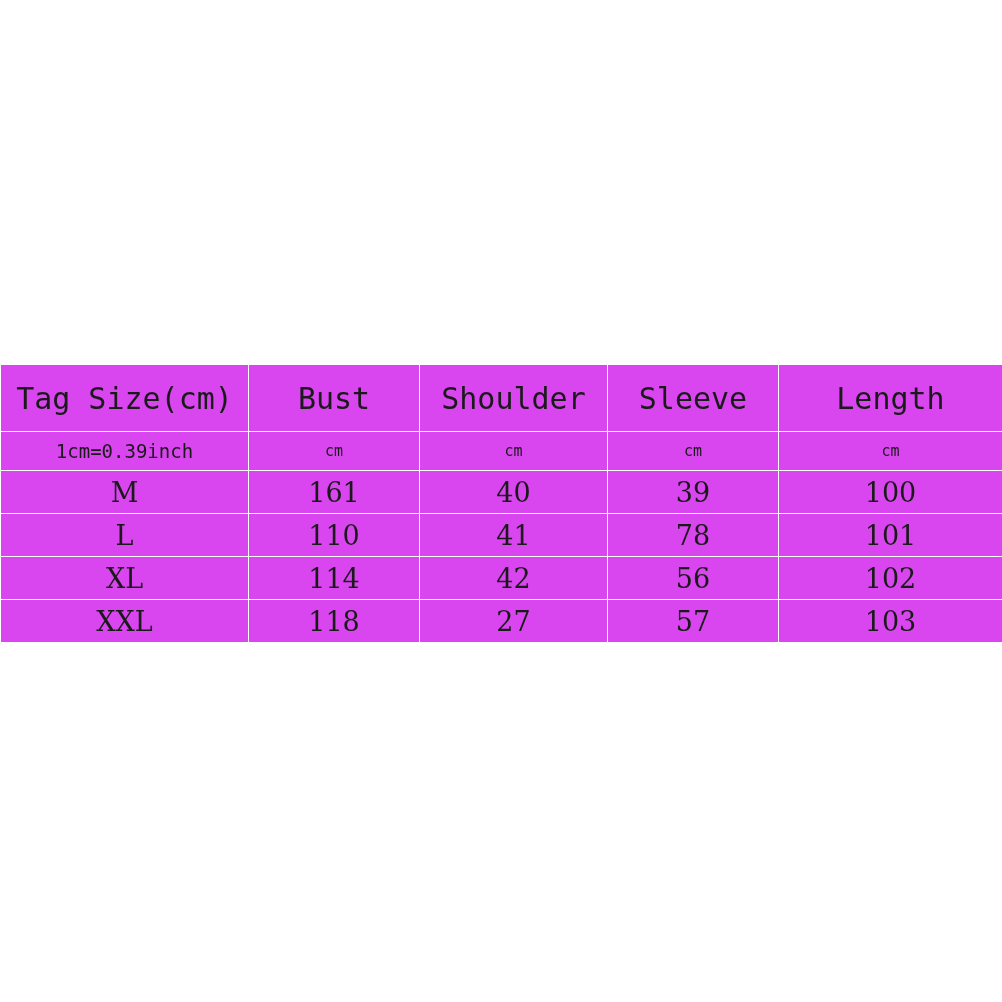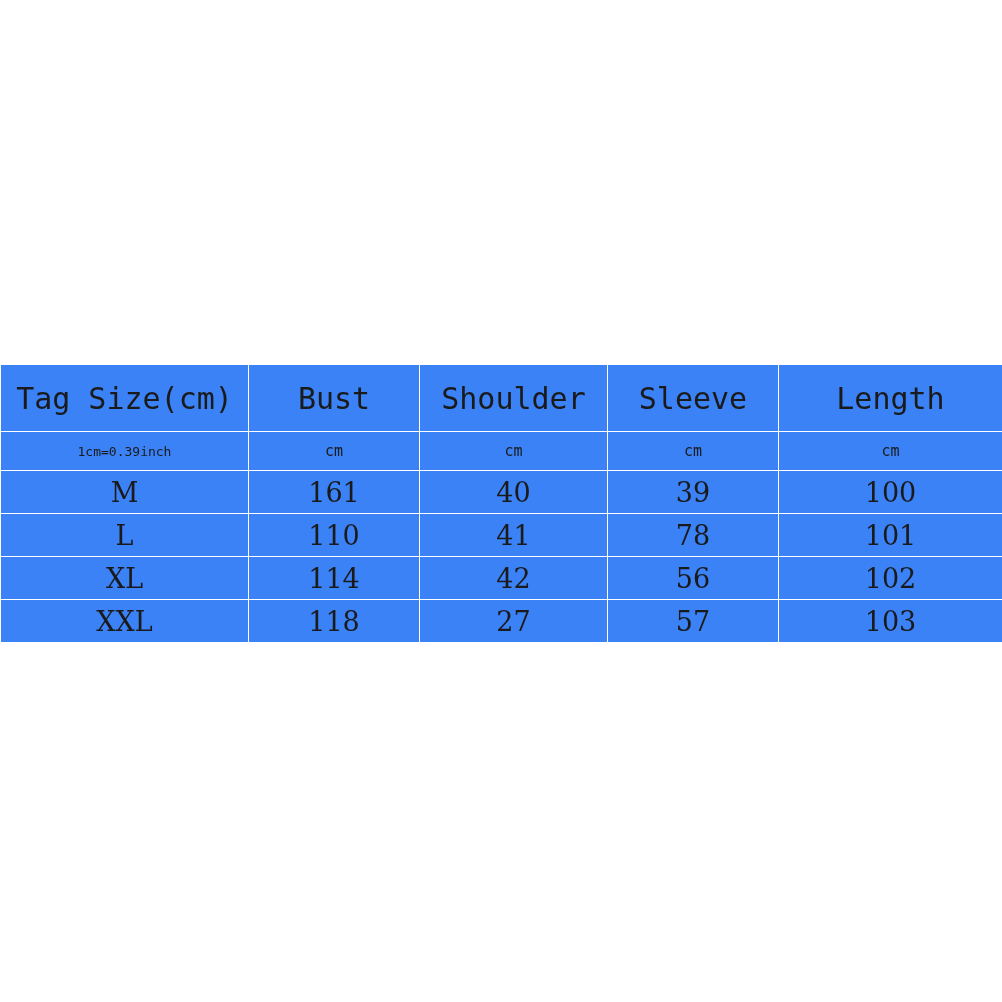--- a/index.html
+++ b/index.html
@@ -23,36 +23,36 @@
   table.size-chart {
     width: 1002px;
     border-collapse: collapse;
     table-layout: fixed;
     background: #bed5ec;
   }
   table.size-chart td {
     border: 1px solid #ffffff;
     text-align: center;
     color: #1a1a1a;
-    background: #3b82f6;
+    background: #d946ef;
     padding: 0;
   }
   tr.header-row td {
     height: 66px;
     font-size: 30px;
     font-family: "DejaVu Sans Mono", monospace;
     letter-spacing: 0px;
   }
   tr.unit-row td {
     height: 38px;
     font-size: 15px;
     font-family: "DejaVu Sans Mono", monospace;
   }
   tr.unit-row td.note-cell {
-    font-size: 13px;
+    font-size: 19px;
   }
   tr.data-row td {
     height: 42px;
     font-size: 27px;
     font-family: "DejaVu Serif", serif;
   }
   tr.data-row td.size-cell {
     font-family: "DejaVu Serif", serif;
   }
   col.c1 { width: 248px; }

